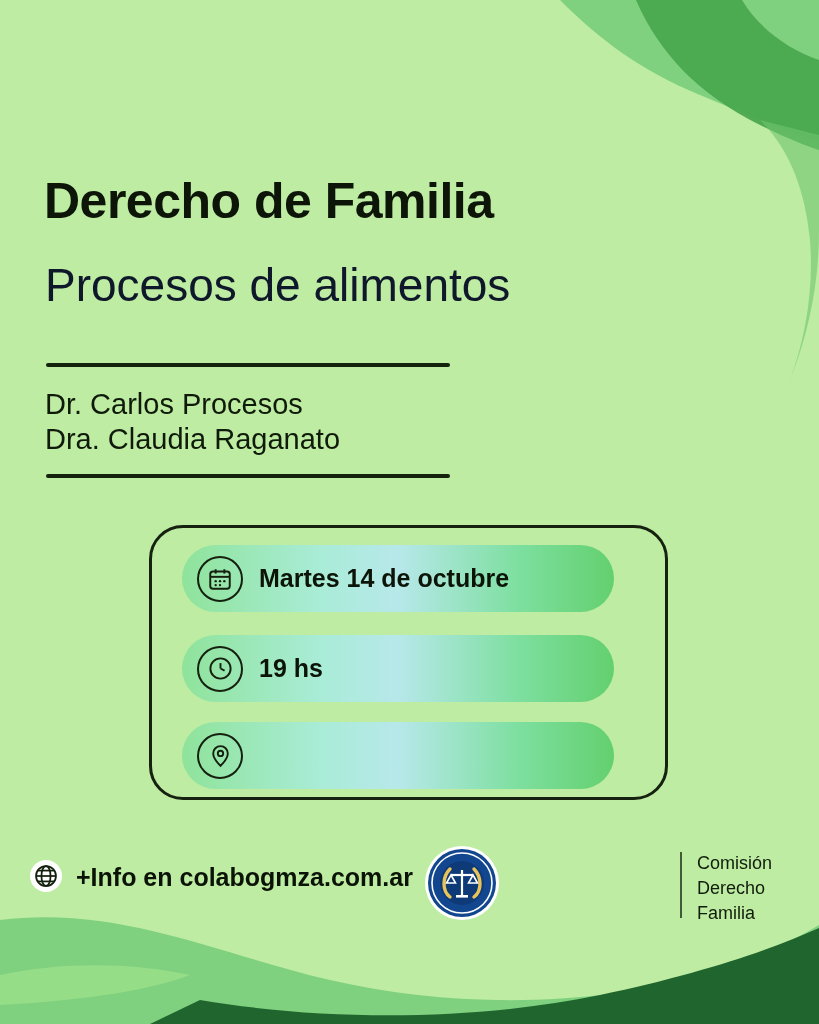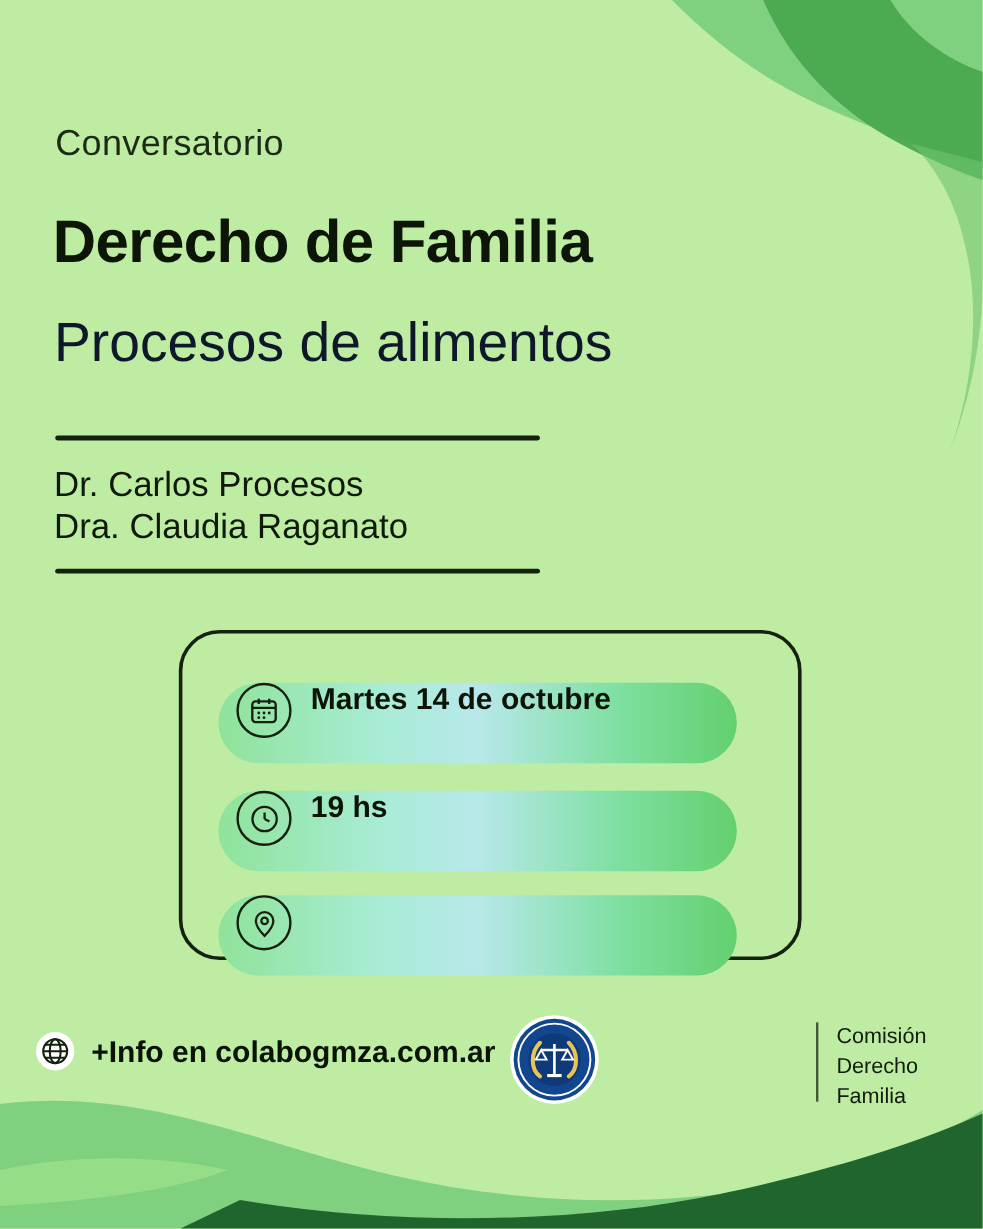--- a/index.html
+++ b/index.html
@@ -91,22 +91,22 @@
     border-radius: 34px;
     box-sizing: border-box;
   }
   .pill {
     position: absolute;
     left: 30px;
     width: 432px;
     height: 67px;
     border-radius: 34px;
     display: flex;
+    align-items: center;
     background: linear-gradient(90deg, #8fe39a 0%, #a9ecd7 32%, #b7e8ea 50%, #7ddf9f 78%, #63d06e 100%);
-    margin-top: 24px;
   }
   .pill-1 { top: 17px; }
   .pill-2 { top: 107px; }
   .pill-3 { top: 194px; }
 
   .pill-icon {
     width: 46px;
     height: 46px;
     margin-left: 15px;
     border-radius: 50%;
@@ -206,21 +206,20 @@
     <path d="M560,0 C600,40 640,70 700,95 C760,120 800,135 819,140 L819,0 Z" fill="#7fd07f"></path>
     <path d="M636,0 C660,55 700,95 760,125 C790,140 810,147 819,150 L819,60 C790,50 760,30 742,0 Z" fill="#4aa84f" opacity="0.95"></path>
     <path d="M760,120 C790,150 805,190 810,240 C814,290 805,340 790,380 C810,330 819,280 819,230 L819,135 Z" fill="#6ec46e" opacity="0.6"></path>
     <path d="M0,920 C120,905 220,955 330,980 C460,1010 600,1005 700,975 C760,957 795,940 819,925 L819,1024 L0,1024 Z" fill="#7fd07f"></path>
     <path d="M200,1000 C330,1022 480,1020 600,995 C700,974 770,950 819,928 L819,1024 L150,1024 Z" fill="#20652e"></path>
     <path d="M0,975 C60,962 130,962 190,975 C150,990 90,1000 0,1005 Z" fill="#9be08a" opacity="0.8"></path>
   </svg>
 
   <div class="content">
 
-    <div class="kicker">Conversatorio</div>
     <div class="title">Derecho de Familia</div>
     <div class="subtitle">Procesos de alimentos</div>
 
     <div class="rule rule-top"></div>
     <div class="speaker speaker-1">Dr. Carlos Procesos</div>
     <div class="speaker speaker-2">Dra. Claudia Raganato</div>
     <div class="rule rule-bottom"></div>
 
     <div class="card">
 

